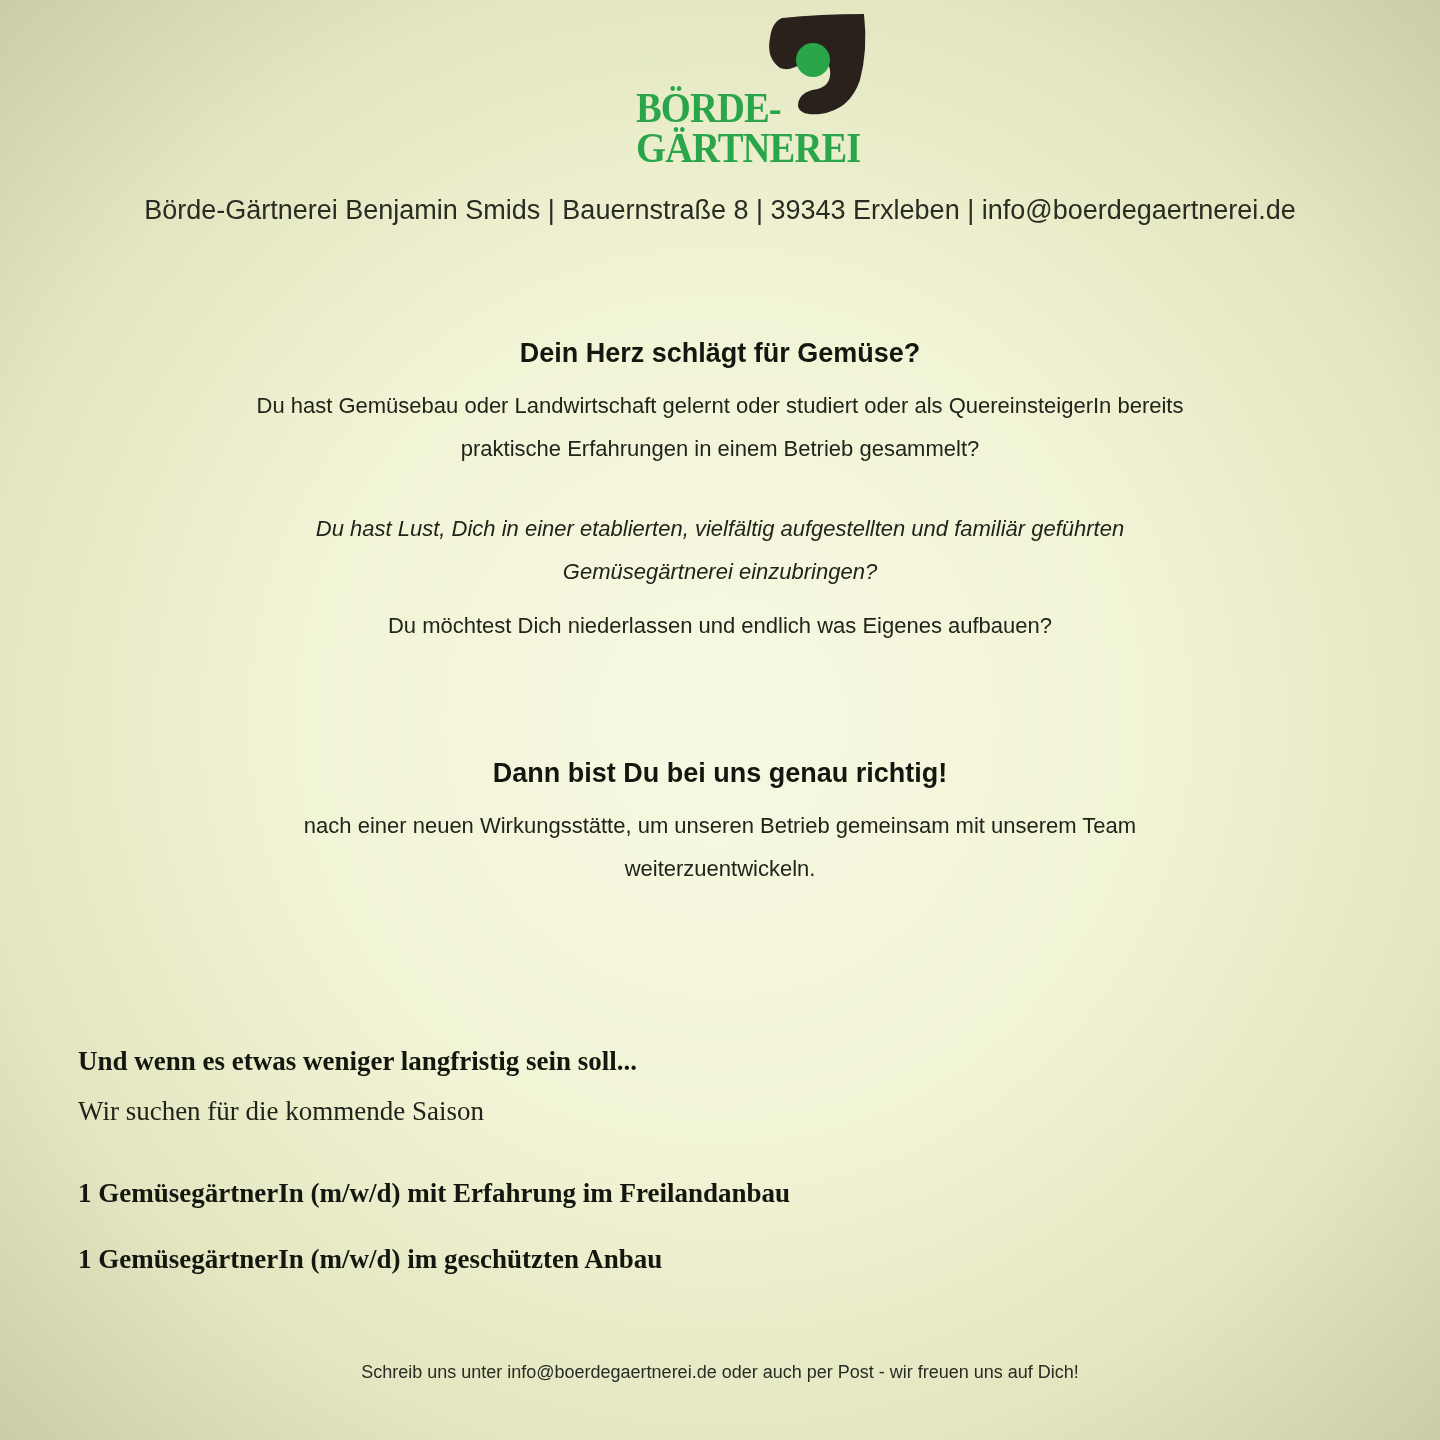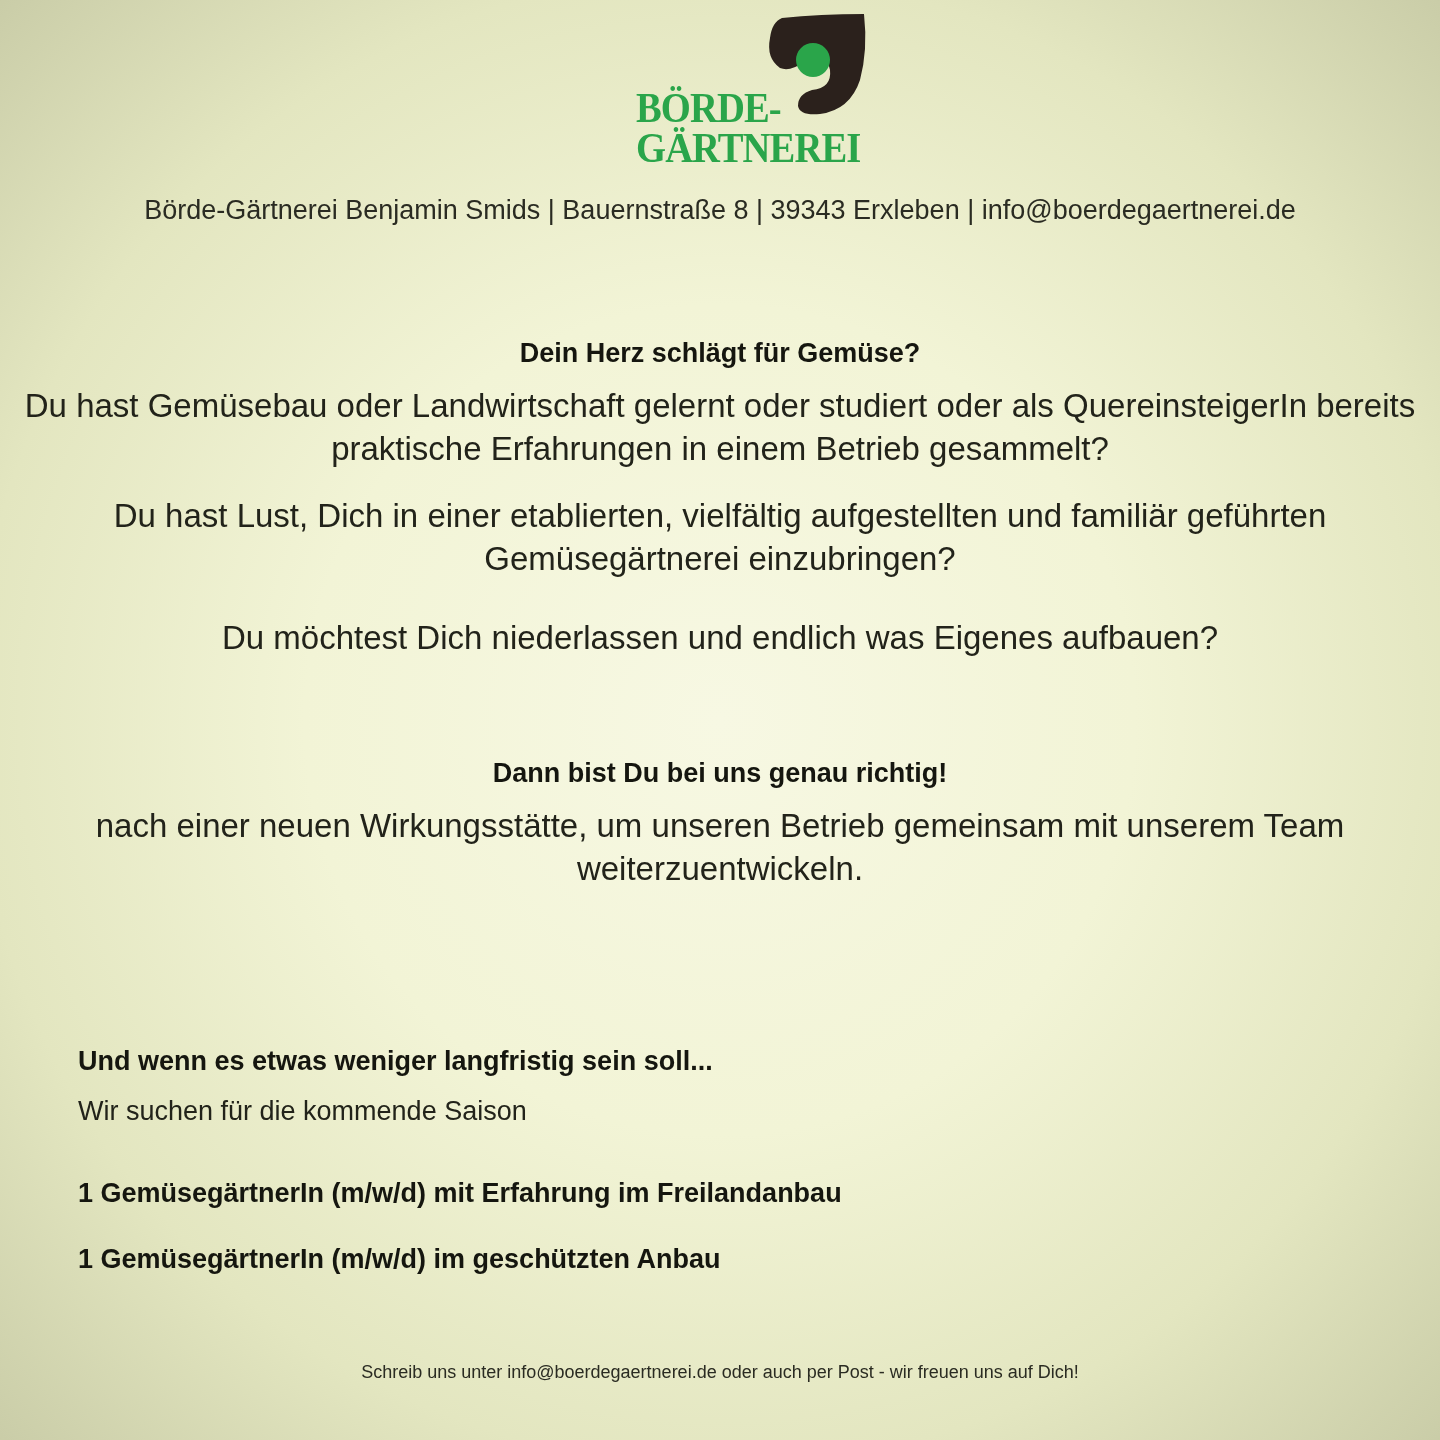--- a/index.html
+++ b/index.html
@@ -18,28 +18,28 @@
     .logo { position: absolute; left: 600px; top: 10px; width: 250px; height: 160px; margin-left: 30px; }
     .logo-text {
       position: absolute; left: 6px; top: 78px;
       font-family: "Liberation Serif", "DejaVu Serif", serif;
       font-weight: bold; color: #2aa54a; line-height: 40px;
       font-size: 42px; letter-spacing: -1px; transform: scaleX(0.92); transform-origin: left top;
     }
     .logo-text div { white-space: nowrap; }
     .logo-mark { position: absolute; left: 130px; top: 0; width: 110px; height: 110px; }
     .c { position: absolute; left: 0; width: 1440px; text-align: center; }
-    .l { position: absolute; left: 78px; text-align: center; }
+    .l { position: absolute; left: 78px; text-align: center; font-family: Liberation Serif, serif; }
     .address { top: 195px; font-size: 27px; color: #2a2b22; }
     .h { font-weight: bold; font-size: 27px; color: #15160f; margin-top: 16px; }
-    .p { font-size: 33px; line-height: 43px; color: #22231a; }
+    .p { font-size: 22px; line-height: 43px; color: #22231a; }
     .h1 { top: 322px; }
     .p1 { top: 384px; }
-    .p2 { top: 494px; }
-    .p3 { top: 604px; margin-top: 12px; }
+    .p2 { top: 507px; font-style: italic; }
+    .p3 { top: 604px; }
     .h2 { top: 742px; }
     .p4 { top: 804px; }
     .h3 { top: 1030px; }
     .p5 { top: 1096px; font-size: 27px; color: #22231a; }
     .j1 { top: 1162px; }
     .j2 { top: 1228px; }
     .footer { top: 1362px; font-size: 18px; color: #2a2b22; }
     a.mail { color: inherit; text-decoration: none; }
   </style>
 </head>

